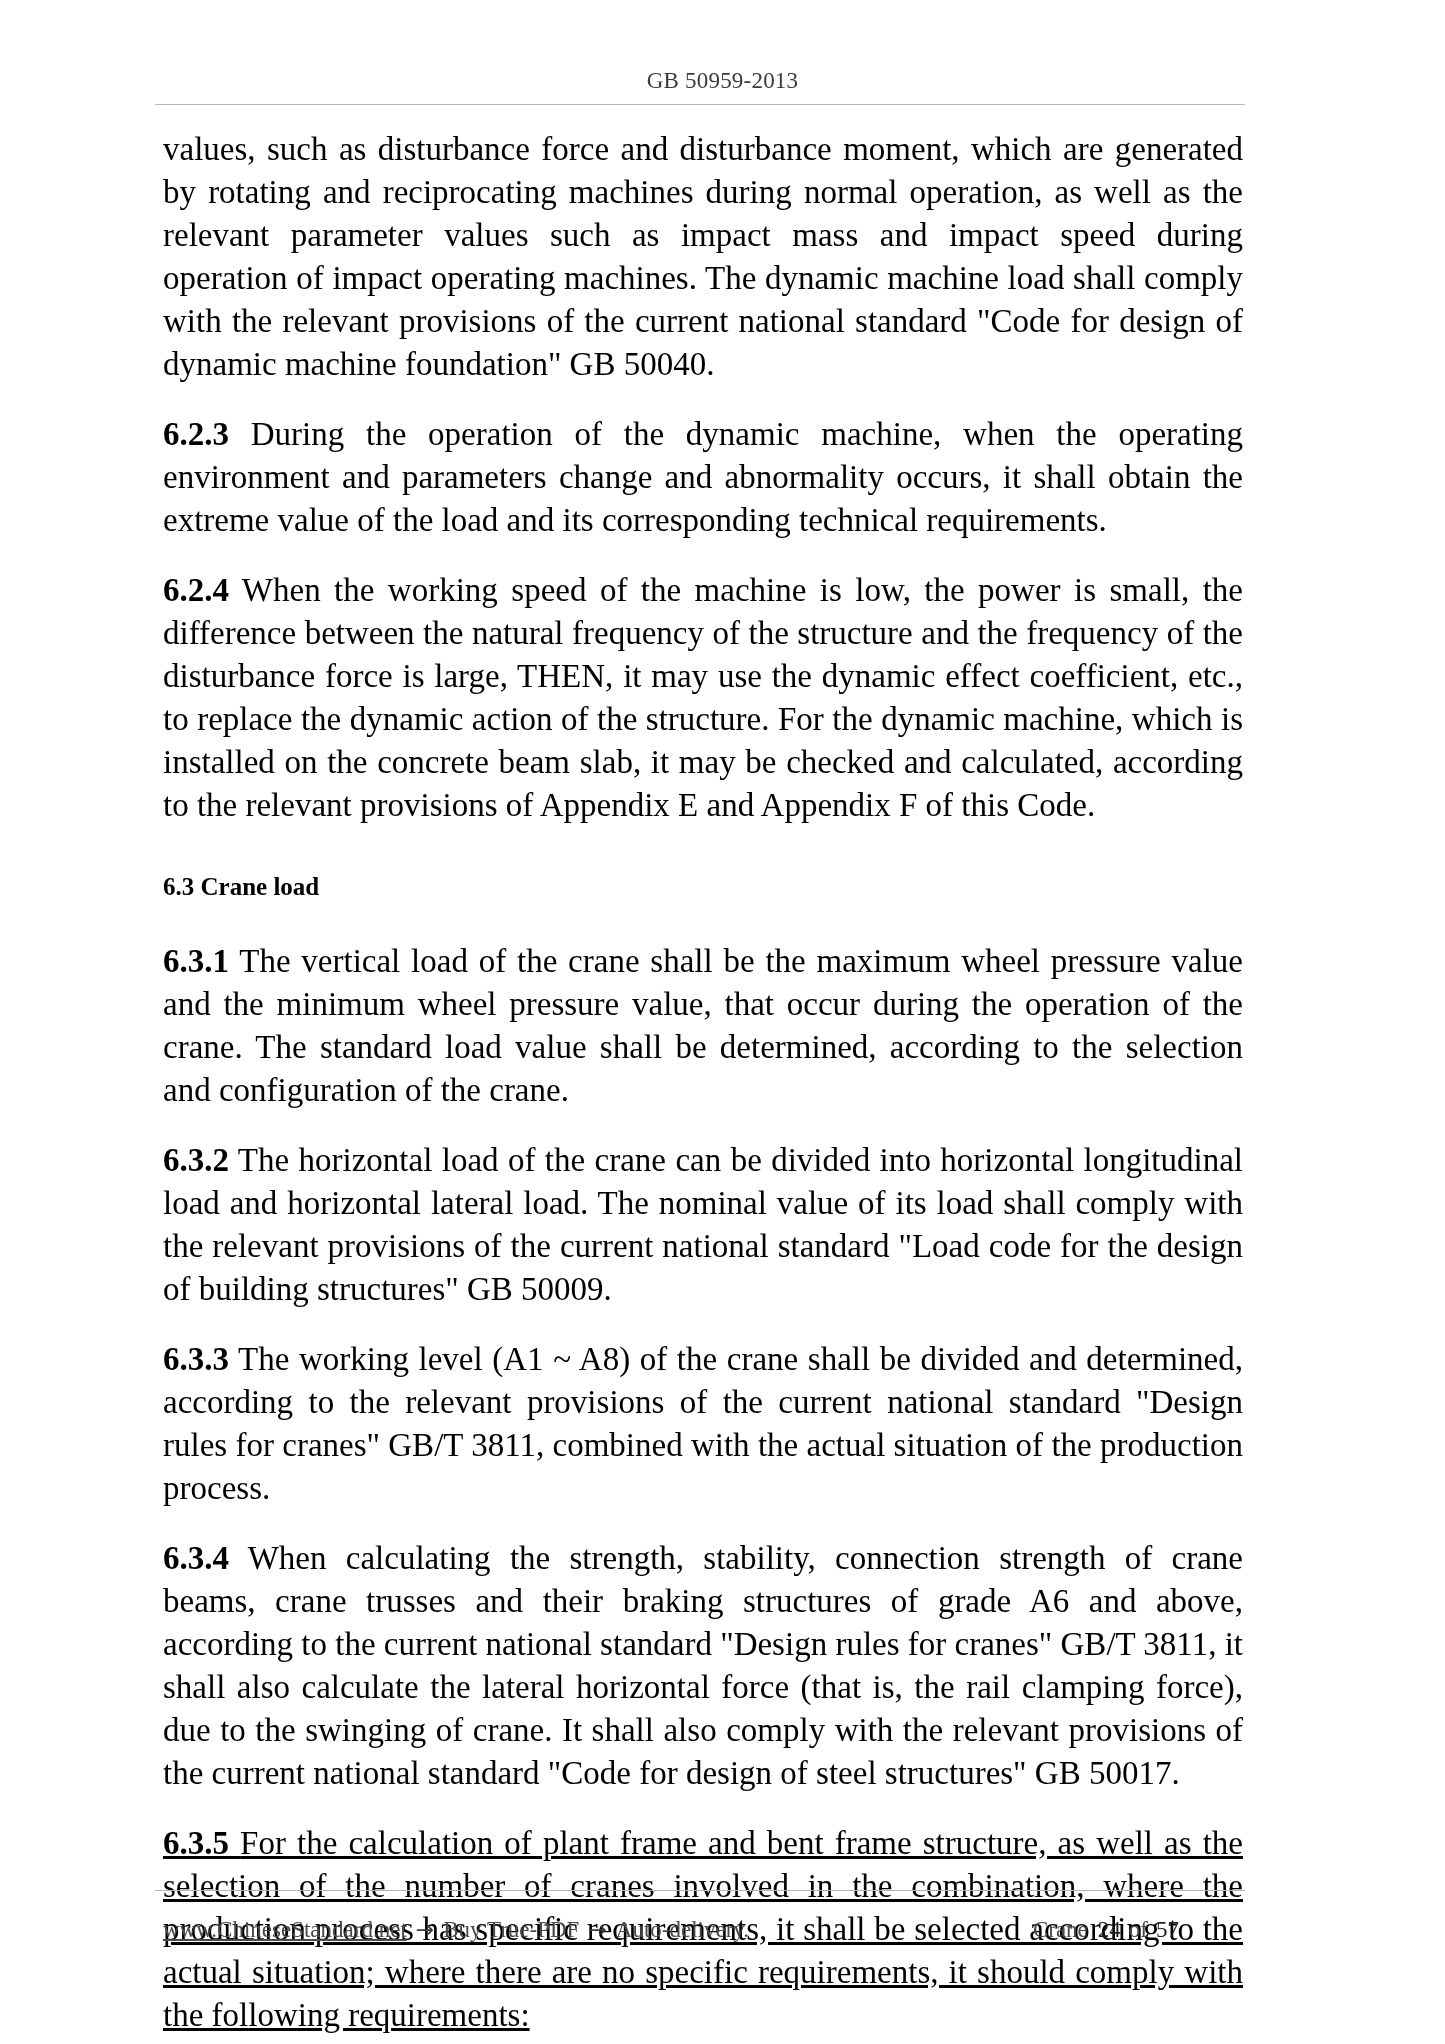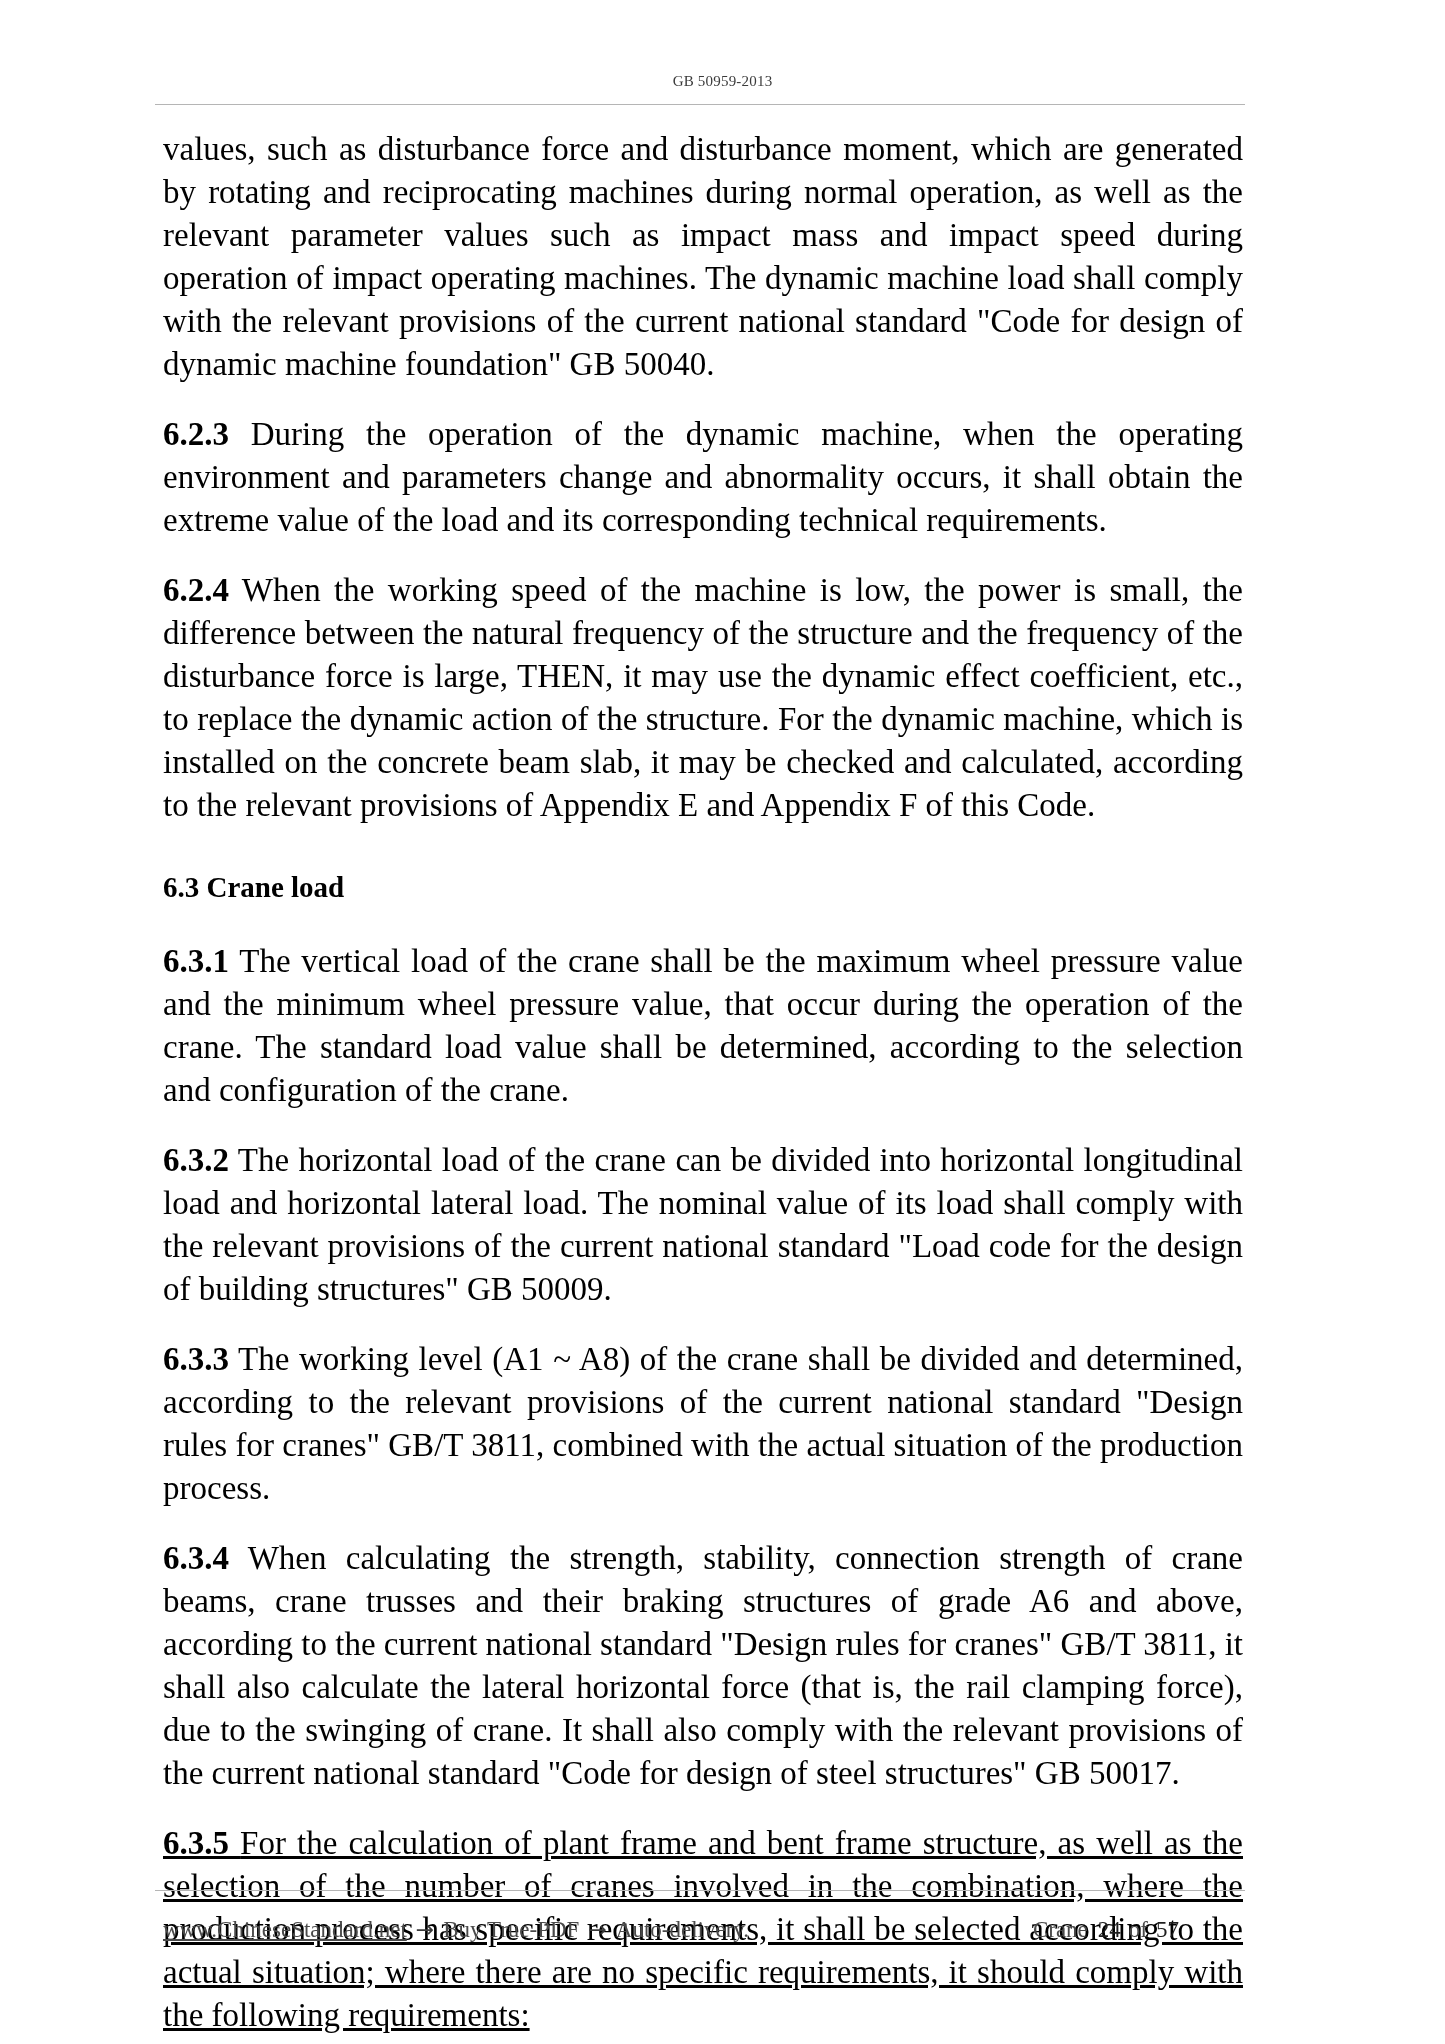--- a/index.html
+++ b/index.html
@@ -22,21 +22,21 @@
   
   .page-header {
     position: absolute;
     left: 0;
     right: 0;
     top: 66px;
     height: 48px;
   }
   .page-header-title {
     text-align: center;
-    font-size: 15px;
+    font-size: 23px;
     color: #3b3b3b;
     letter-spacing: 0.2px;
     line-height: 30px;
   }
   .header-rule {
     position: absolute;
     left: 155px;
     right: 200px;
     top: 104px;
     height: 1px;
@@ -61,21 +61,21 @@
     hyphens: none;
   }
   p.body-para:last-child { margin-bottom: 0; text-decoration: underline; }
 
   .clause-no {
     font-weight: bold;
   }
 
   h2.section-heading {
     margin: 41px 0 34px 0;
-    font-size: 29px;
+    font-size: 25px;
     line-height: 38px;
     font-weight: bold;
     text-align: left;
   }
 
   
   .footer-rule {
     position: absolute;
     left: 155px;
     right: 200px;

